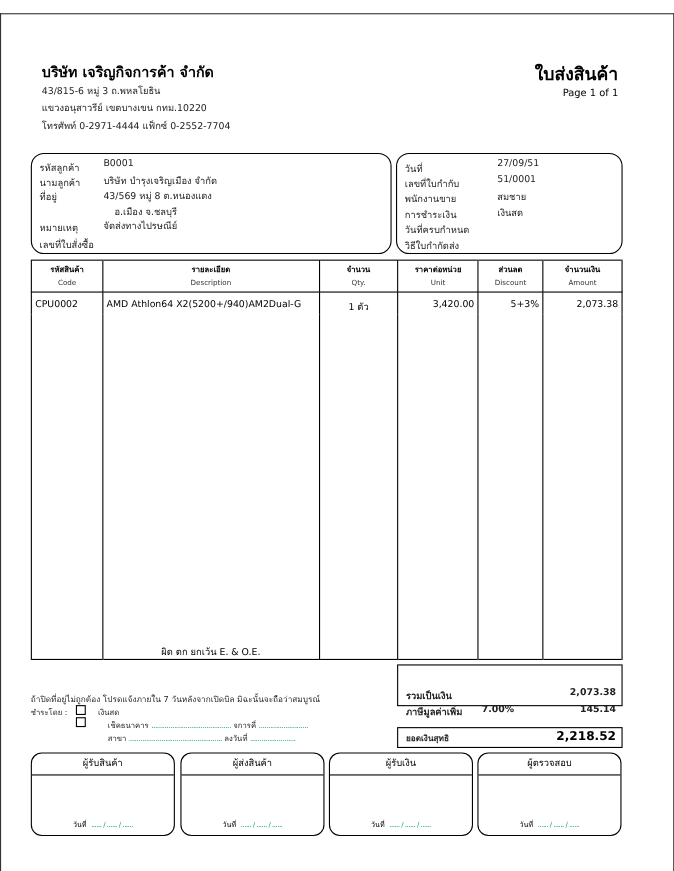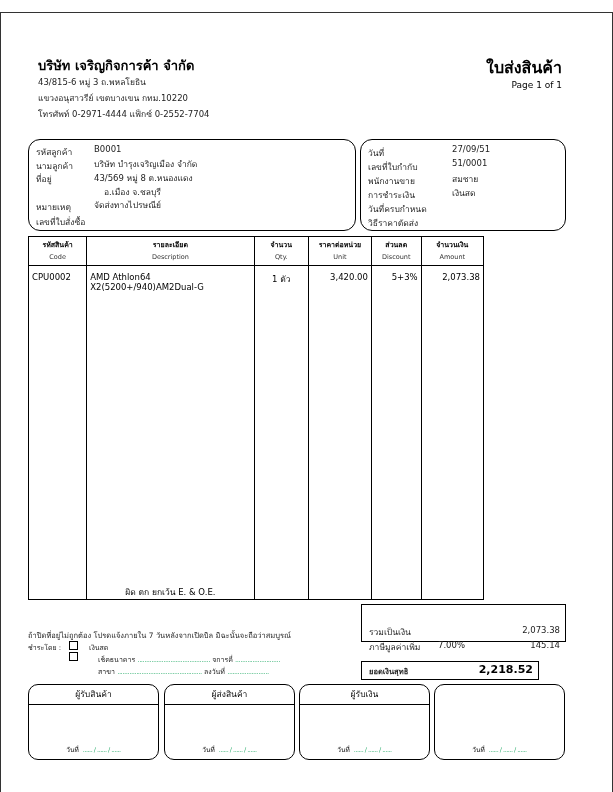--- a/index.html
+++ b/index.html
@@ -14,21 +14,21 @@
   .company-line { left: 37px; font-size: 8.5px; color: #222; }
   .doc-title { right: 50px; top: 42px; font-size: 16px; font-weight: bold; text-align: right; }
   .page-no { right: 50px; top: 67px; font-size: 9px; text-align: right; }
 
   .rbox { position: absolute; border: 1.5px solid #000; border-radius: 12px; }
   .info-row { position: absolute; font-size: 8.5px; color: #222; white-space: nowrap; }
   .lbl { display: inline-block; }
   .val { position: absolute; white-space: nowrap; }
 
   table.items {
-    position: absolute; left: 27px; top: 223px; width: 456px; height: 364px;
+    position: absolute; left: 27px; top: 223px; width: 538px; height: 364px;
     border-collapse: collapse; border: 1.5px solid #000;
   }
   table.items th, table.items td { border-left: 1px solid #000; border-right: 1px solid #000; }
   table.items th {
     height: 29px; border-bottom: 1.5px solid #000; font-weight: normal;
     font-size: 7px; text-align: center; vertical-align: middle; line-height: 12px;
   }
   table.items th .th-en { font-size: 6.5px; color: #333; }
   table.items th .th-th { font-weight: bold; font-size: 7px; }
   table.items td { font-size: 8.5px; vertical-align: top; padding: 6px 3px 0 3px; height: 20px; }
@@ -36,22 +36,22 @@
   .eoe { font-size: 6.5px; text-align: center; padding-bottom: 3px; }
   .r { text-align: right; }
   .c { text-align: center; }
 
   .words-box { left: 27px; top: 591px; width: 330px; height: 18px; border: 1.5px solid #000; font-size: 8.5px; padding: 2px 6px; font-weight: bold; }
   .terms { left: 27px; top: 616px; font-size: 7.5px; color: #222; }
   .chk { position: absolute; width: 9px; height: 9px; border: 1px solid #000; }
   .small-text { font-size: 7px; color: #222; white-space: nowrap; }
   .dots { color: #2a6; letter-spacing: -0.5px; }
 
-  .sum-box { left: 360px; top: 591px; width: 205px; height: 38px; border: 1.5px solid #000; }
-  .net-box { left: 360px; top: 648px; width: 178px; height: 19px; border: 1.5px solid #000; }
+  .sum-box { left: 360px; top: 591px; width: 205px; height: 38px; border: 1.5px solid #000; font-weight: bold; }
+  .net-box { left: 360px; top: 648px; width: 205px; height: 19px; border: 1.5px solid #000; }
   .sum-row { position: absolute; font-size: 8.5px; color: #222; }
 
   .sig { top: 671px; width: 131px; height: 76px; border: 1.5px solid #000; border-radius: 10px; }
   .sig-title { height: 20px; border-bottom: 1.5px solid #000; font-size: 8.5px; text-align: center; line-height: 19px; }
   .sig-date { position: absolute; bottom: 4px; left: 0; right: 0; text-align: center; font-size: 6.5px; }
   .sig-date .dots { color: #2a6; }
 </style>
 </head>
 <body>
 
@@ -104,21 +104,21 @@
     </div>
     <div class="info-row" style="left:7px; top:48px;">
       <span class="lbl">การชำระเงิน</span>
       <span class="val" style="left:84px; top:-2px;">เงินสด</span>
     </div>
     <div class="info-row" style="left:7px; top:62px;">
       <span class="lbl">วันที่ครบกำหนด</span>
       <span class="val" style="left:84px;"></span>
     </div>
     <div class="info-row" style="left:7px; top:76px;">
-      <span class="lbl">วิธีราคาตัดส่ง</span>
+      <span class="lbl">วิธีใบกำกัดส่ง</span>
       <span class="val" style="left:84px;"></span>
     </div>
   </div>
 
   <table class="items">
     <colgroup>
       <col style="width:65px">
         <col style="width:197px">
         <col style="width:72px">
       <col style="width:73px">
@@ -220,19 +220,20 @@
     </div>
   </div>
   <div class="abs rbox sig" style="left:298px;">
     <div class="sig-title">ผู้รับเงิน</div>
     <div class="sig-date">
       <span>วันที่</span>&nbsp;
       <span class="dots">...... / ...... / ......</span>
     </div>
   </div>
   <div class="abs rbox sig" style="left:433px;">
+    <div class="sig-title">ผู้ตรวจสอบ</div>
     <div class="sig-date">
       <span>วันที่</span>&nbsp;
       <span class="dots">...... / ...... / ......</span>
     </div>
   </div>
 
 </div>
 
 </body></html>

